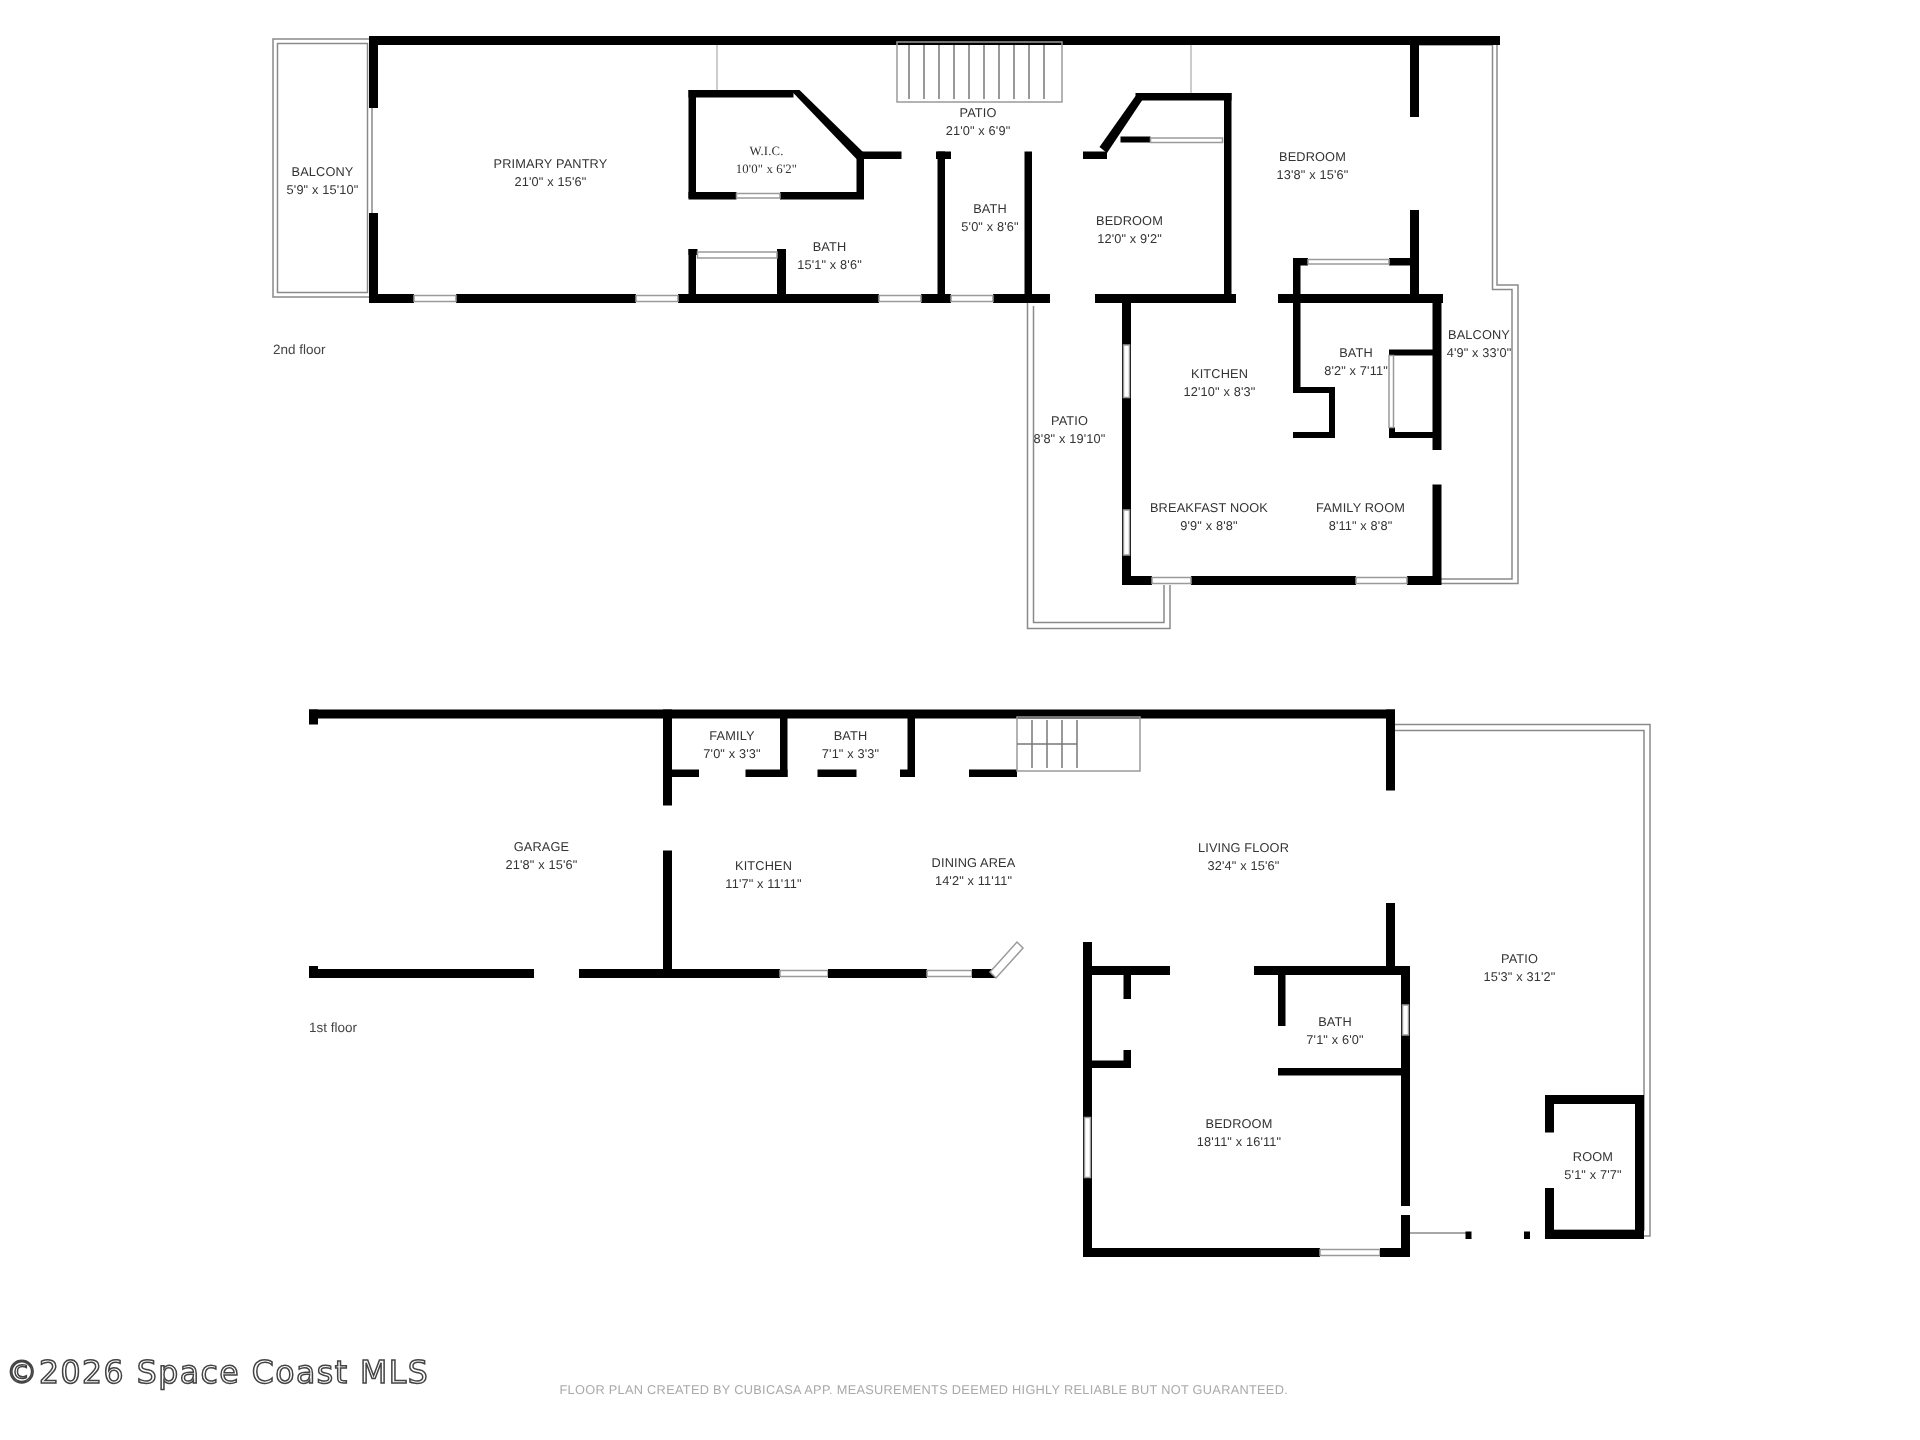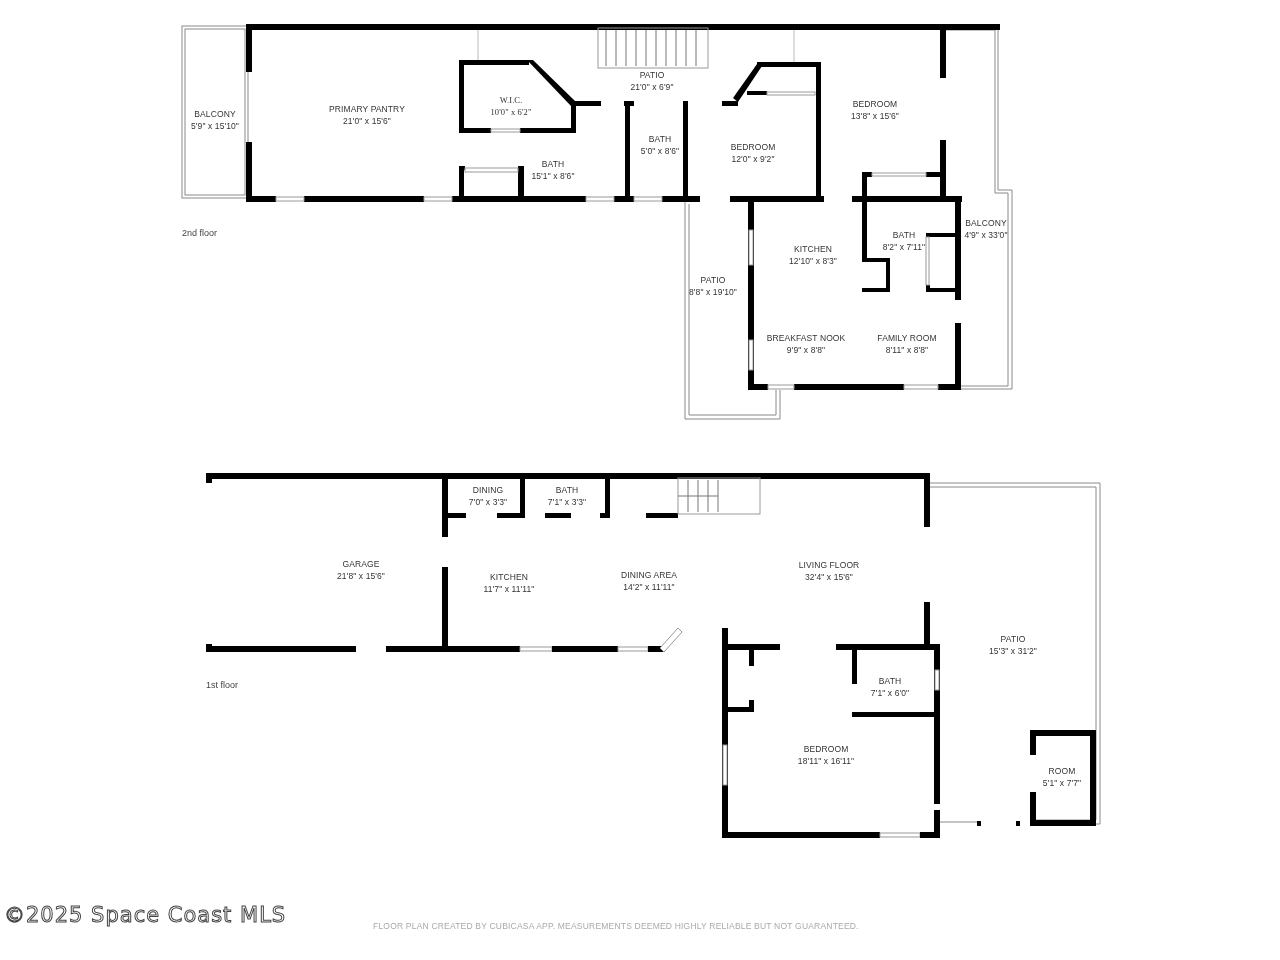--- a/index.html
+++ b/index.html
@@ -251,21 +251,21 @@
   <span class="d">8'11" x 8'8"</span>
 </div>
 
 <div class="floor-label" style="left:206px;top:680px;">1st floor</div>
 
 <div class="room-label" style="left:327px;top:570px;margin-left:34px;">
   <span class="n">GARAGE</span>
   <span class="d">21'8" x 15'6"</span>
 </div>
 <div class="room-label" style="left:488px;top:496px;">
-  <span class="n">DINING</span>
+  <span class="n">FAMILY</span>
   <span class="d">7'0" x 3'3"</span>
 </div>
 <div class="room-label" style="left:567px;top:496px;">
   <span class="n">BATH</span>
   <span class="d">7'1" x 3'3"</span>
 </div>
 <div class="room-label" style="left:509px;top:583px;">
   <span class="n">KITCHEN</span>
   <span class="d">11'7" x 11'11"</span>
 </div>
@@ -287,14 +287,14 @@
 </div>
 <div class="room-label" style="left:826px;top:755px;">
   <span class="n">BEDROOM</span>
   <span class="d">18'11" x 16'11"</span>
 </div>
 <div class="room-label" style="left:1062px;top:777px;">
   <span class="n">ROOM</span>
   <span class="d">5'1" x 7'7"</span>
 </div>
 
-<div class="watermark">©2025 Space Coast MLS</div>
+<div class="watermark">©2026 Space Coast MLS</div>
 <div class="disclaimer">FLOOR PLAN CREATED BY CUBICASA APP. MEASUREMENTS DEEMED HIGHLY RELIABLE BUT NOT GUARANTEED.</div>
 
 </body></html>

